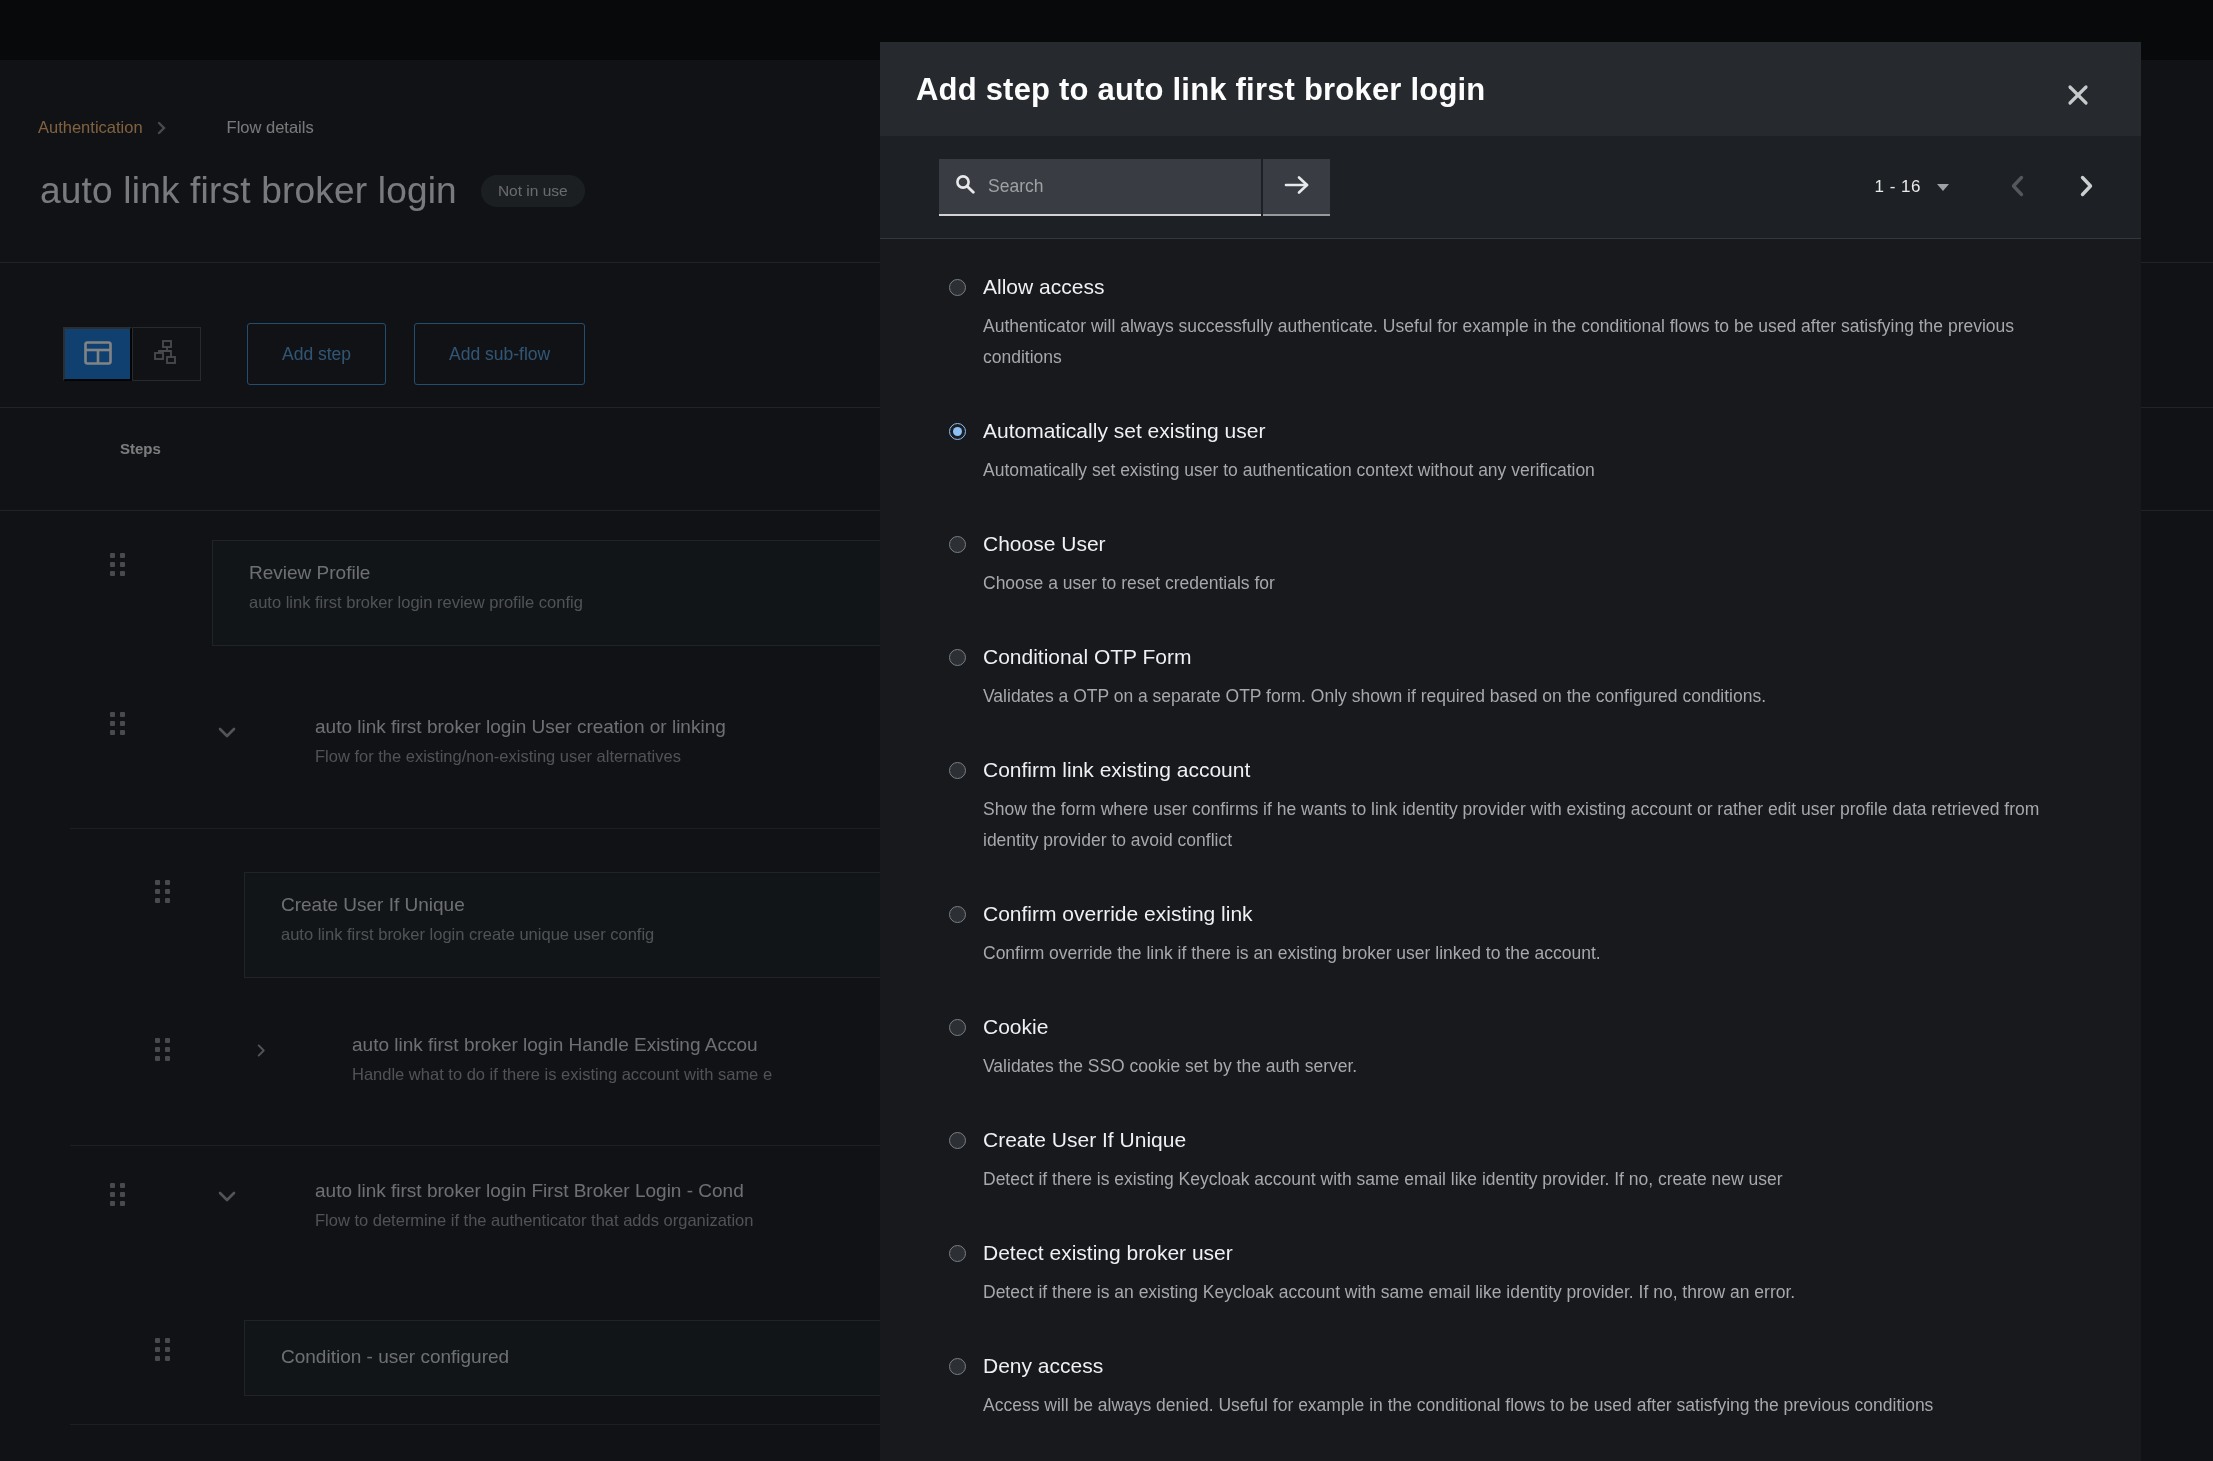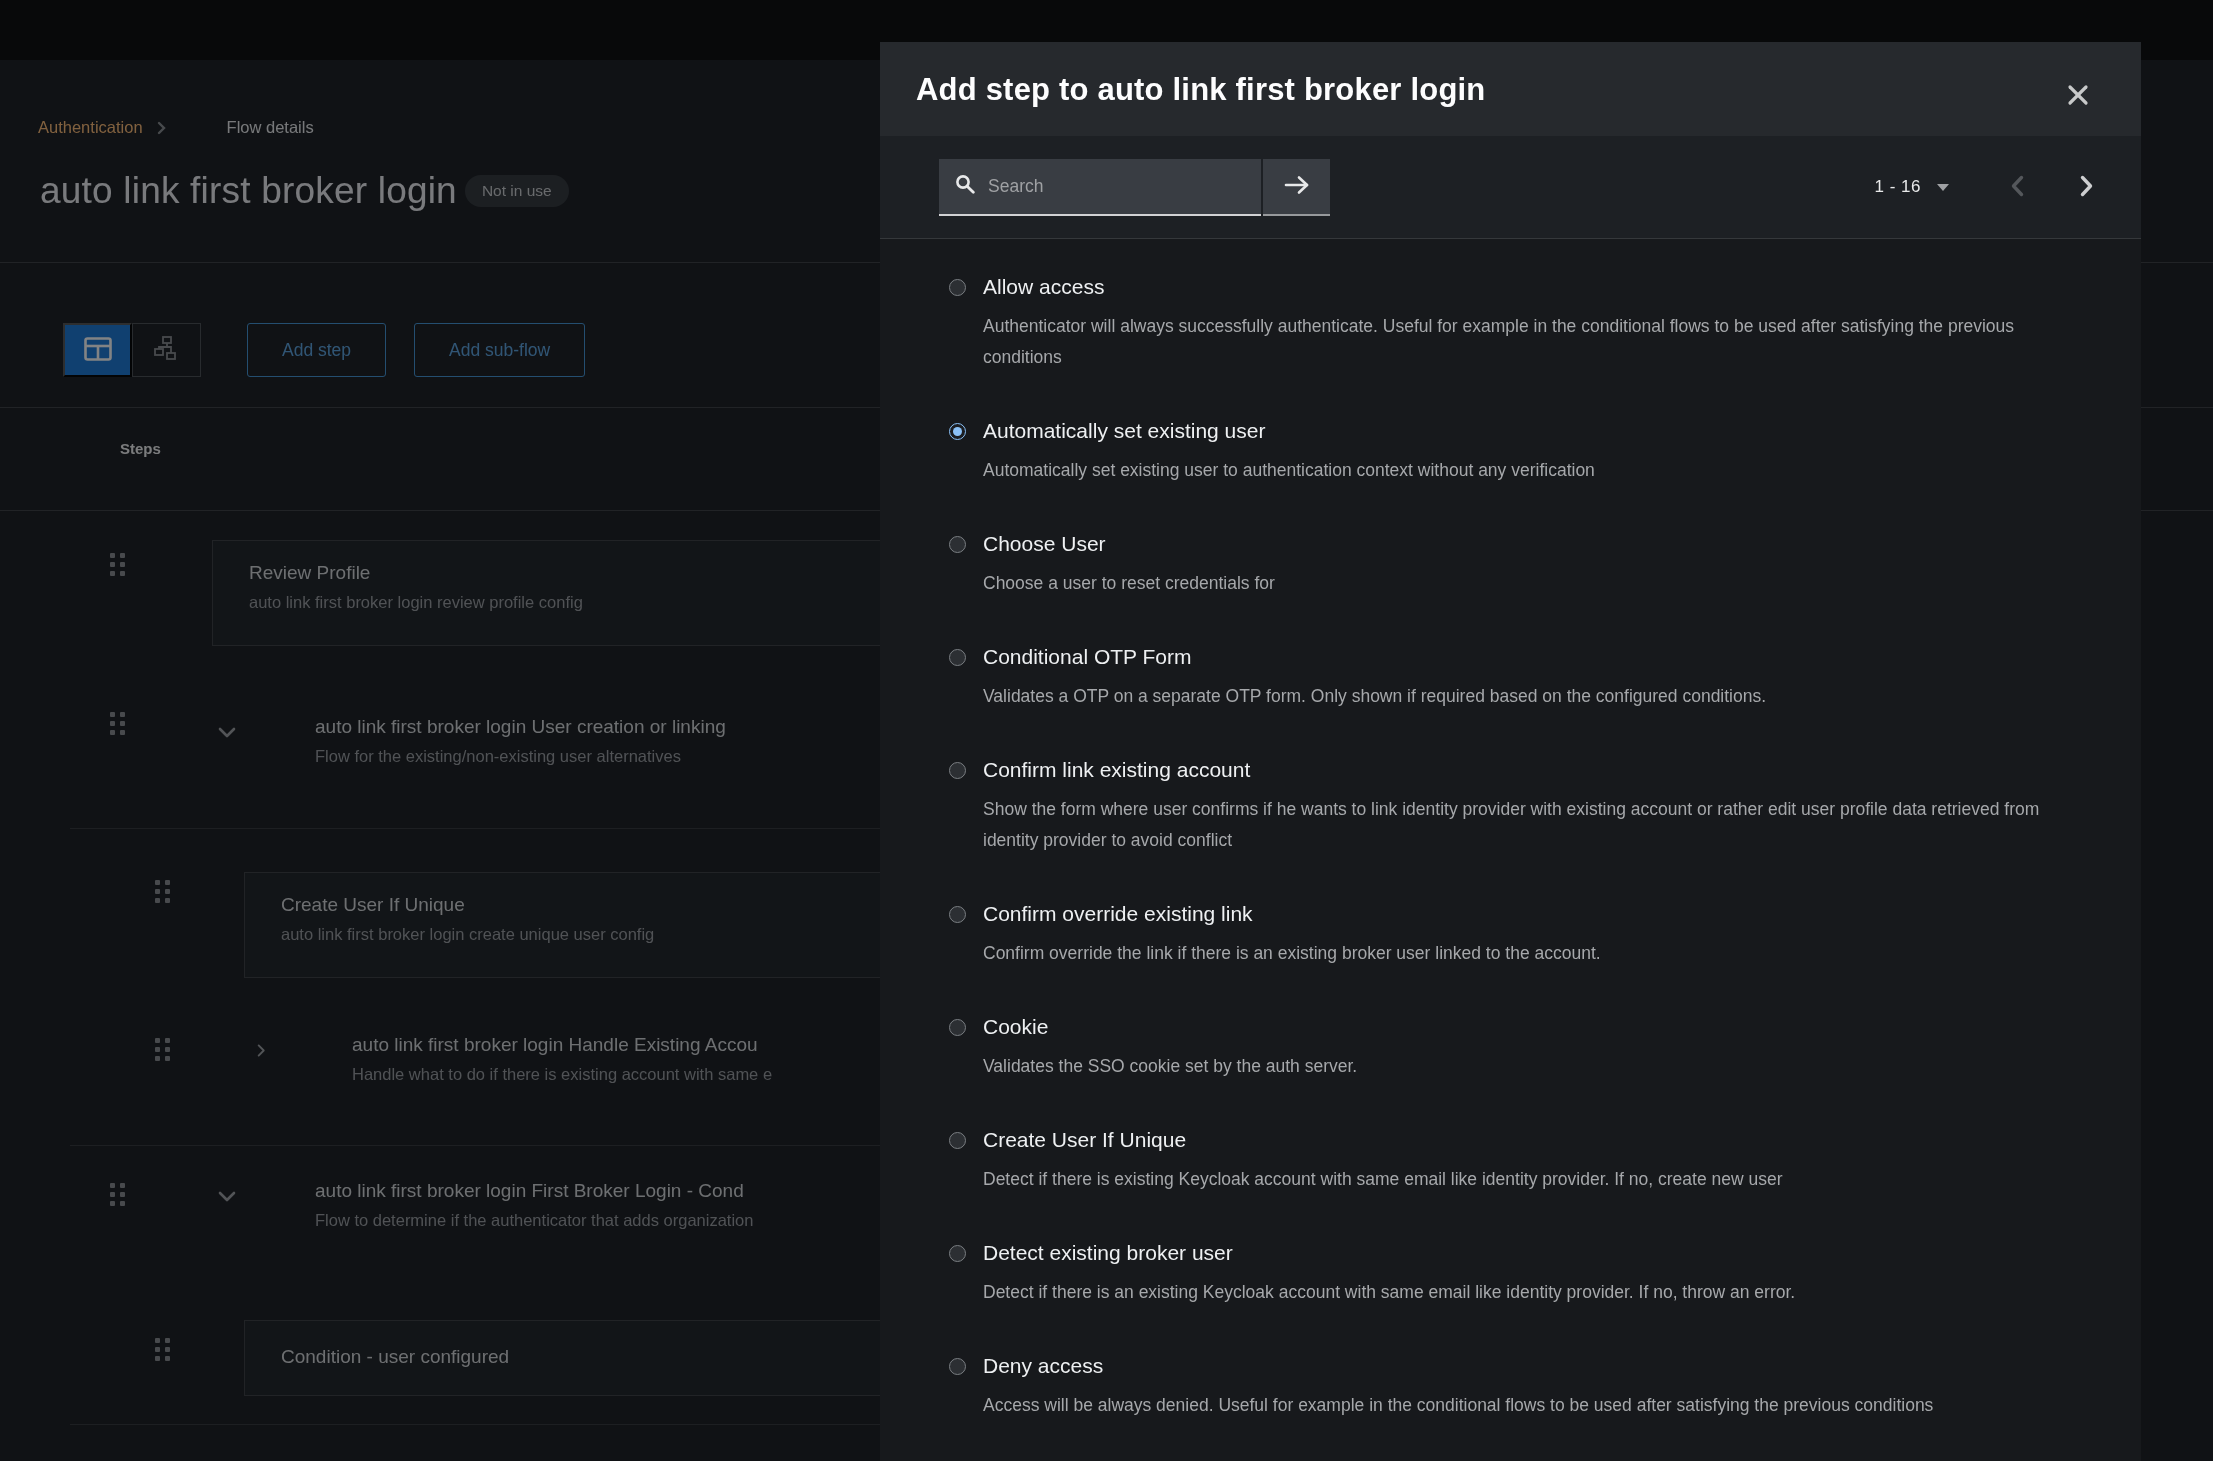--- a/index.html
+++ b/index.html
@@ -8,34 +8,34 @@
 
   
   .base { position:absolute; inset:0; background:#1b1d21; }
   .masthead { position:absolute; left:0; top:0; width:100%; height:60px; background:#0a0a0b; }
 
   .breadcrumb { position:absolute; left:38px; top:118px; display:flex; align-items:center; gap:14px; font-size:16.5px; }
   .breadcrumb .link { color:#fdba74; cursor:pointer; }
   .breadcrumb .crumb { color:#e8e9ea;padding-left:47px; }
   .bc-sep { display:flex; align-items:center; }
 
-  .page-title-row { position:absolute; left:40px; top:170px; display:flex; align-items:center; gap:8px; }
+  .page-title-row { position:absolute; left:40px; top:170px; display:flex; align-items:center; gap:24px; }
   .page-title { font-size:37px; font-weight:400; color:#ededf0; letter-spacing:.2px; }
   .badge { background:#33373b; color:#cbcdcf; font-size:15.5px; padding:7px 17px; border-radius:16px; }
 
   .hdiv { position:absolute; left:0; width:100%; height:1px; background:#3c3f42; }
   .hdiv.d1 { top:262px; }
   .hdiv.d2 { top:407px; }
 
   .flow-toolbar { position:absolute; left:63px; top:323px; display:flex; align-items:center; }
   .toggle-group { display:flex; }
   .tg-btn { width:69px; height:54px; display:flex; align-items:center; justify-content:center; cursor:pointer; }
   .tg-btn.sel { background:#1a78d6; }
   .tg-btn.unsel { background:transparent; border:1px solid #4a4e52; }
-  .ghost-btn { height:54px; padding:0 34px; display:flex; align-items:center; background:transparent;
+  .ghost-btn { height:62px; padding:0 34px; display:flex; align-items:center; background:transparent;
                border:1px solid #4394d6; color:#5ba3e0; font-size:17.5px; border-radius:3px; cursor:pointer;
                font-family:inherit; }
   .ghost-btn.step { margin-left:46px; }
   .ghost-btn.subflow { margin-left:28px; }
 
   .steps-header { position:absolute; left:120px; top:440px; font-size:15px; font-weight:700; color:#f0f0f0; }
   .hdiv.d3 { top:510px; }
 
   .steps-area { position:absolute; inset:0; }
   .drag { position:absolute; display:grid; grid-template-columns:5px 5px; gap:4.5px 5px; cursor:grab; }

